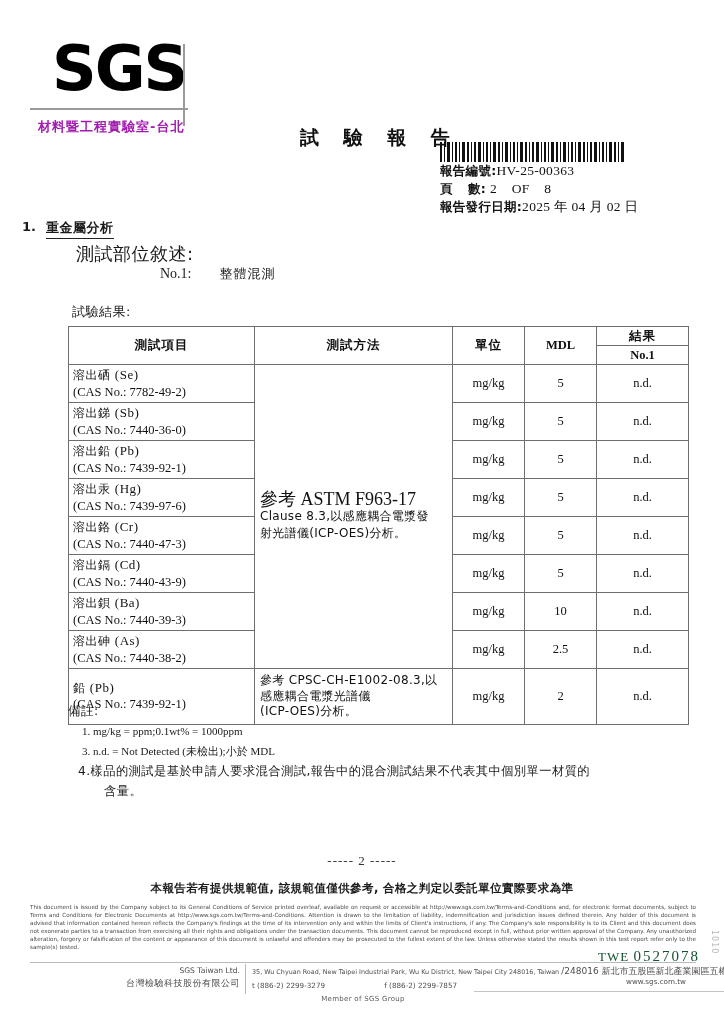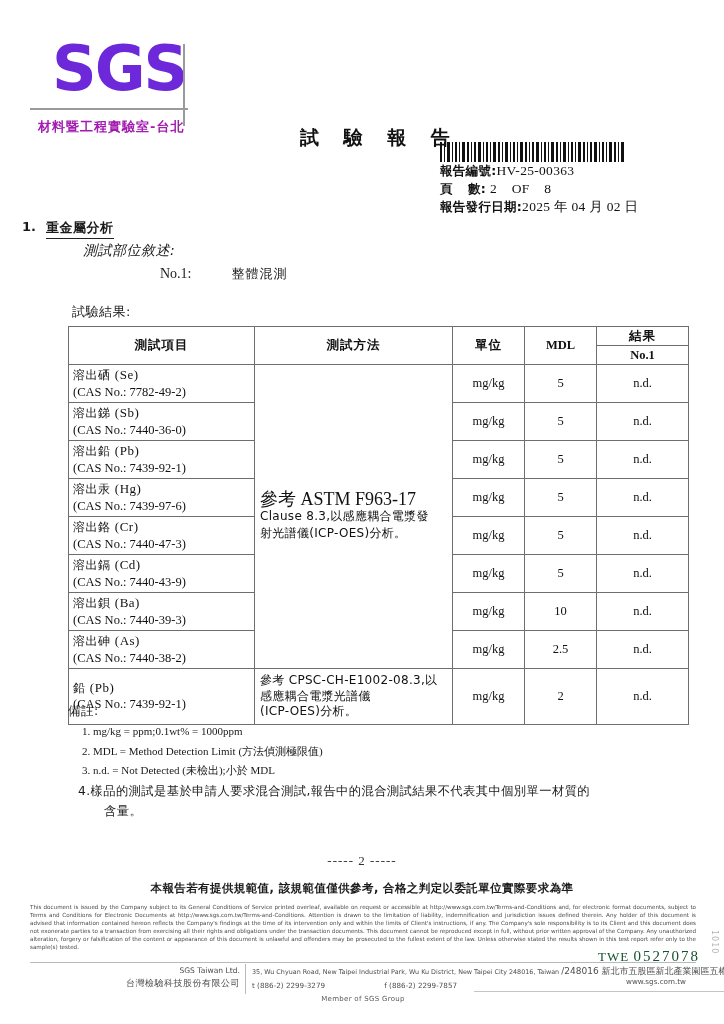--- a/index.html
+++ b/index.html
@@ -16,21 +16,21 @@
 
   
   .header { position:absolute; left:0; top:0; width:724px; height:205px; }
 
   .logo-wrap { position:absolute; left:52px; top:38px; width:200px; height:100px; }
   .logo-text {
     font-family:"DejaVu Sans", sans-serif;
     font-weight:bold;
     font-size:62px;
     letter-spacing:-2px;
-    color:#6d28d9;
+    color:#000000;
     line-height:62px;
     -webkit-text-stroke:0px;
   }
   .logo-rule-h {
     position:absolute; left:-22px; top:70px; width:158px; height:2px;
     background:#9a9a9a;
   }
   .logo-rule-v {
     position:absolute; left:131px; top:6px; width:2px; height:82px;
     background:#9a9a9a;
@@ -72,28 +72,28 @@
     position:absolute; left:22px; top:219px;
     font-family:"DejaVu Sans", sans-serif; font-weight:bold; font-size:13px;
   }
   .section-title {
     position:absolute; left:46px; top:219px;
     font-family:"DejaVu Sans", sans-serif; font-weight:bold; font-size:13px;
     border-bottom:1.4px solid #222; padding-bottom:1px;
     letter-spacing:0.5px;
   }
   .part-desc {
-    position:absolute; left:83px; top:242px;
-    font-family:"DejaVu Sans", sans-serif; font-size:14px; letter-spacing:0.5px;font-style:italic;
+    position:absolute; left:76px; top:242px;
+    font-family:"DejaVu Sans", sans-serif; font-size:18px; letter-spacing:0.5px;
   }
   .part-no {
     position:absolute; left:160px; top:265px;
     font-family:"Liberation Serif", serif; font-size:14px;
   }
-  .part-no .zh { font-family:"DejaVu Sans", sans-serif; font-size:13px; margin-left:40px; letter-spacing:1px;}
+  .part-no .zh { font-family:"DejaVu Sans", sans-serif; font-size:13px; margin-left:28px; letter-spacing:1px;}
   .results-label {
     position:absolute; left:72px; top:303px;
     font-family:"DejaVu Sans", sans-serif; font-size:13px; letter-spacing:0.5px;
   }
 
   
   .tbl {
     position:absolute; left:68px; top:326px;
     width:620px;
     border-collapse:collapse;
@@ -444,21 +444,20 @@
         <td class="unit">mg/kg</td>
         <td class="ctr">2</td>
         <td class="ctr">n.d.</td>
       </tr>
     </tbody>
   </table>
 
   <div class="notes">
     <div class="nt-head">備註:</div>
     <div class="nt">1. mg/kg = ppm;0.1wt% = 1000ppm</div>
-    <div class="nt">2. MDL = Method Detection Limit (方法偵測極限值)</div>
     <div class="nt">3. n.d. = Not Detected (未檢出);小於  MDL</div>
     <div class="nt4">4.樣品的測試是基於申請人要求混合測試,報告中的混合測試結果不代表其中個別單一材質的</div>
     <div class="nt4 nt4b">含量。</div>
   </div>
 
   <div class="pagemark">----- 2 -----</div>
   <div class="disclaim-zh">本報告若有提供規範值, 該規範值僅供參考, 合格之判定以委託單位實際要求為準</div>
 
   <div class="legal">This document is issued by the Company subject to its General Conditions of Service printed overleaf, available on request or accessible at http://www.sgs.com.tw/Terms-and-Conditions and, for electronic format documents, subject to Terms and Conditions for Electronic Documents at http://www.sgs.com.tw/Terms-and-Conditions. Attention is drawn to the limitation of liability, indemnification and jurisdiction issues defined therein. Any holder of this document is advised that information contained hereon reflects the Company's findings at the time of its intervention only and within the limits of Client's instructions, if any. The Company's sole responsibility is to its Client and this document does not exonerate parties to a transaction from exercising all their rights and obligations under the transaction documents. This document cannot be reproduced except in full, without prior written approval of the Company. Any unauthorized alteration, forgery or falsification of the content or appearance of this document is unlawful and offenders may be prosecuted to the fullest extent of the law. Unless otherwise stated the results shown in this test report refer only to the sample(s) tested.</div>
 

